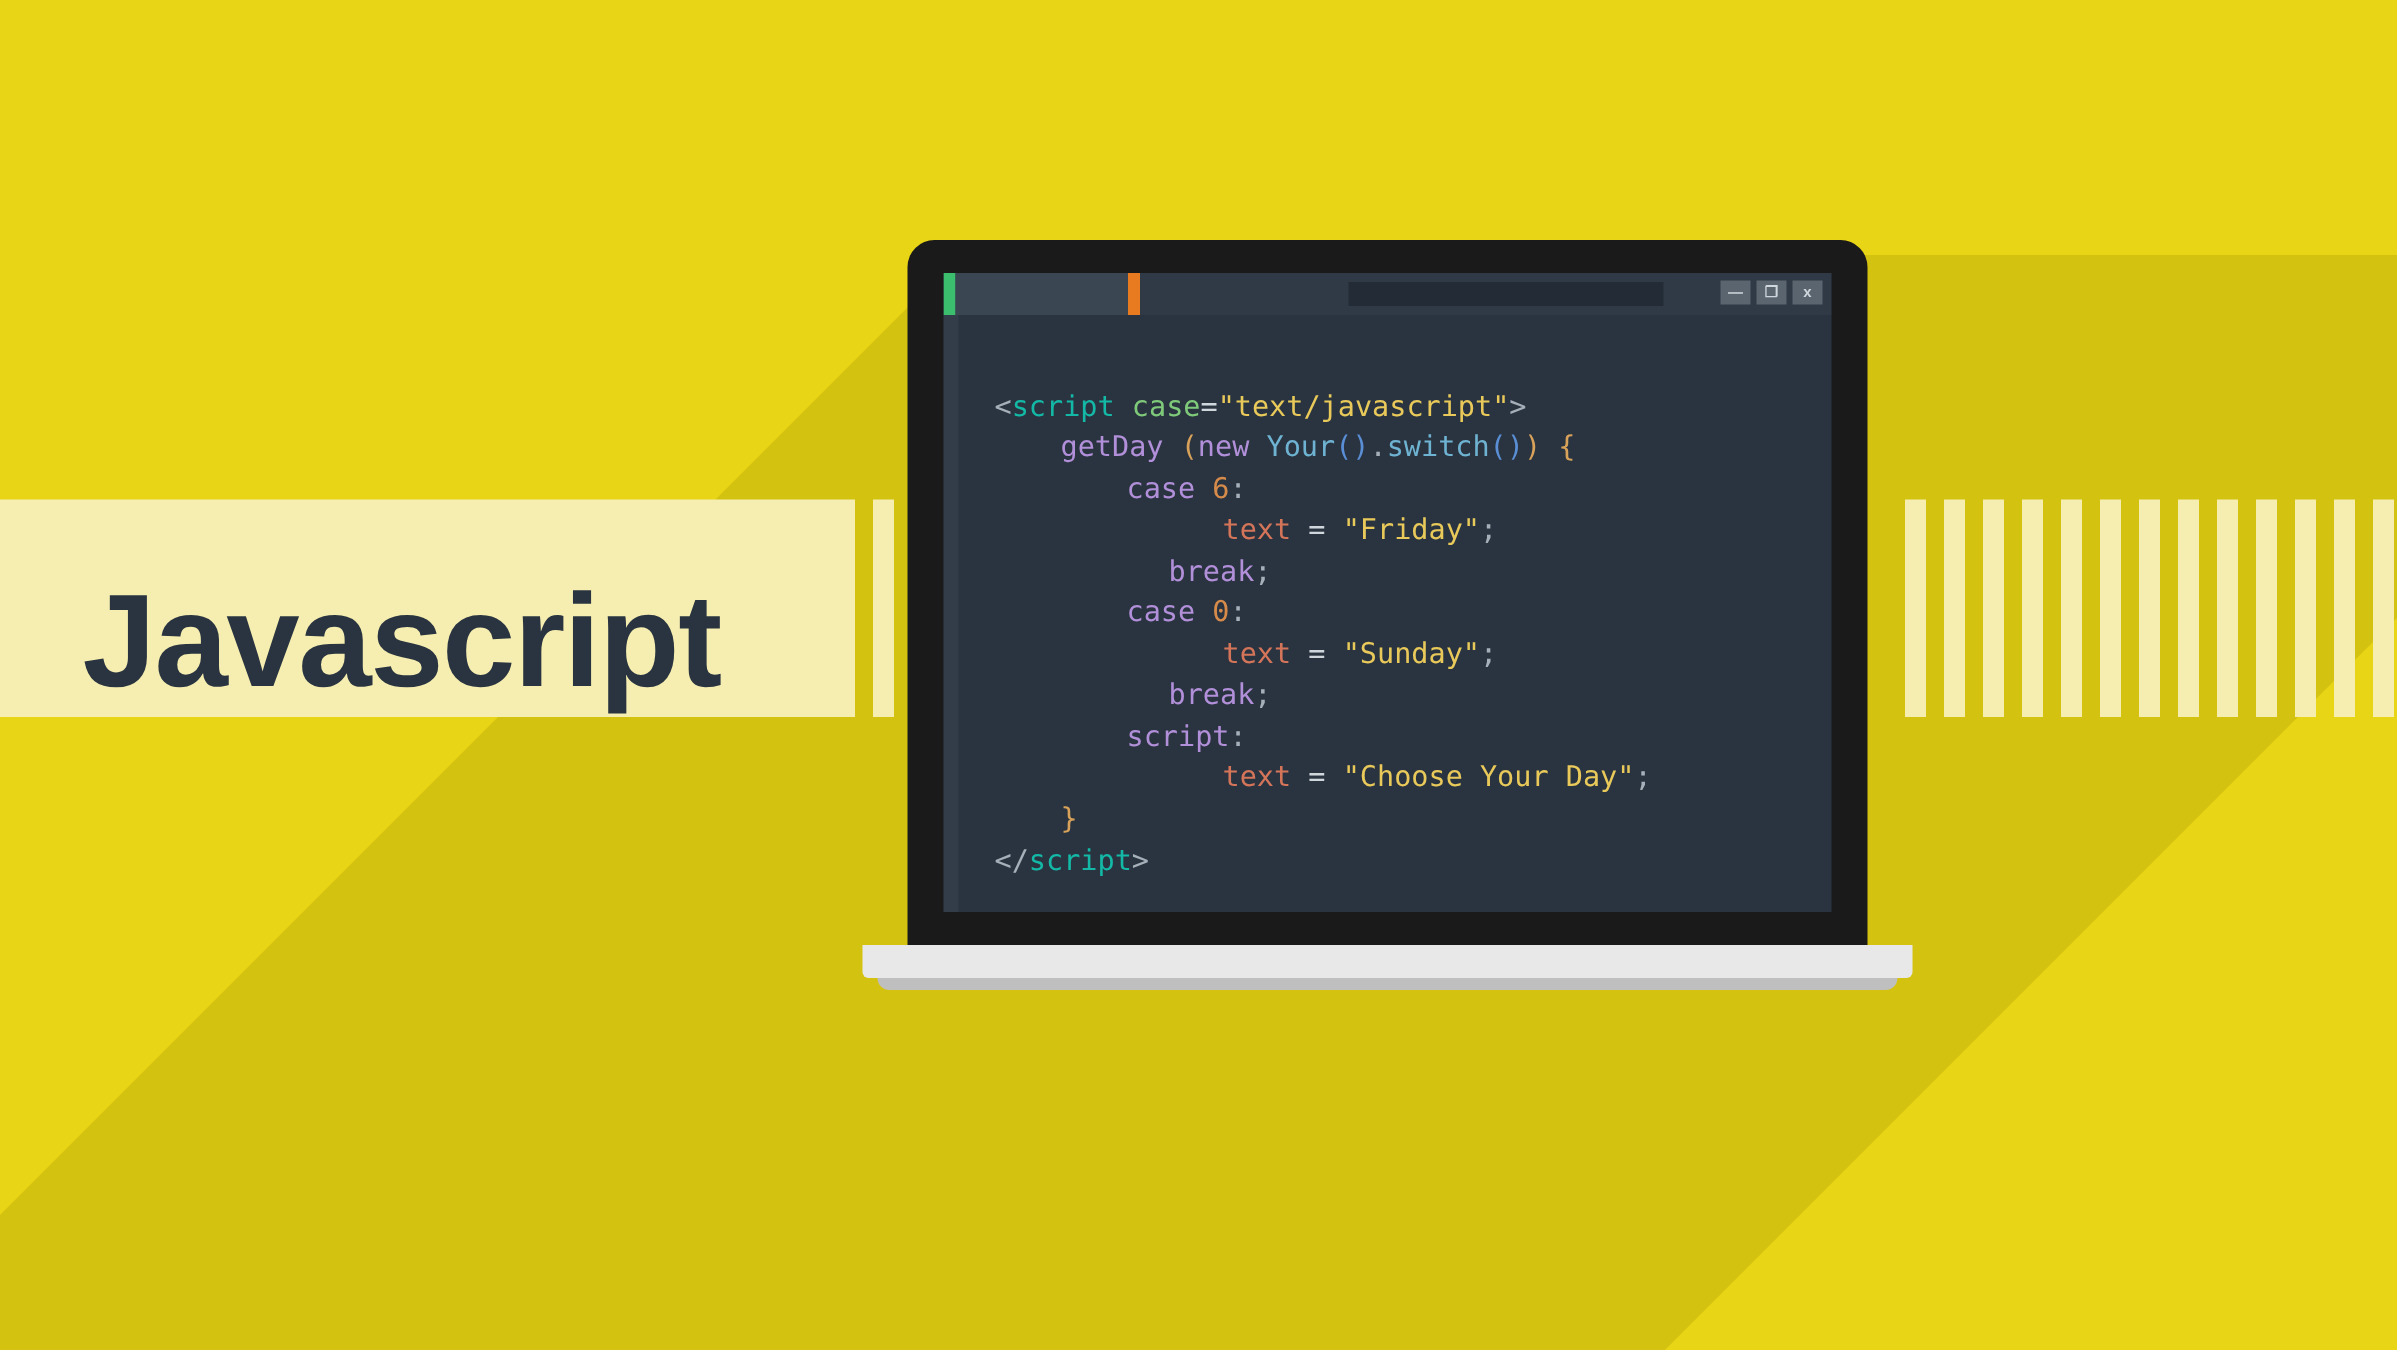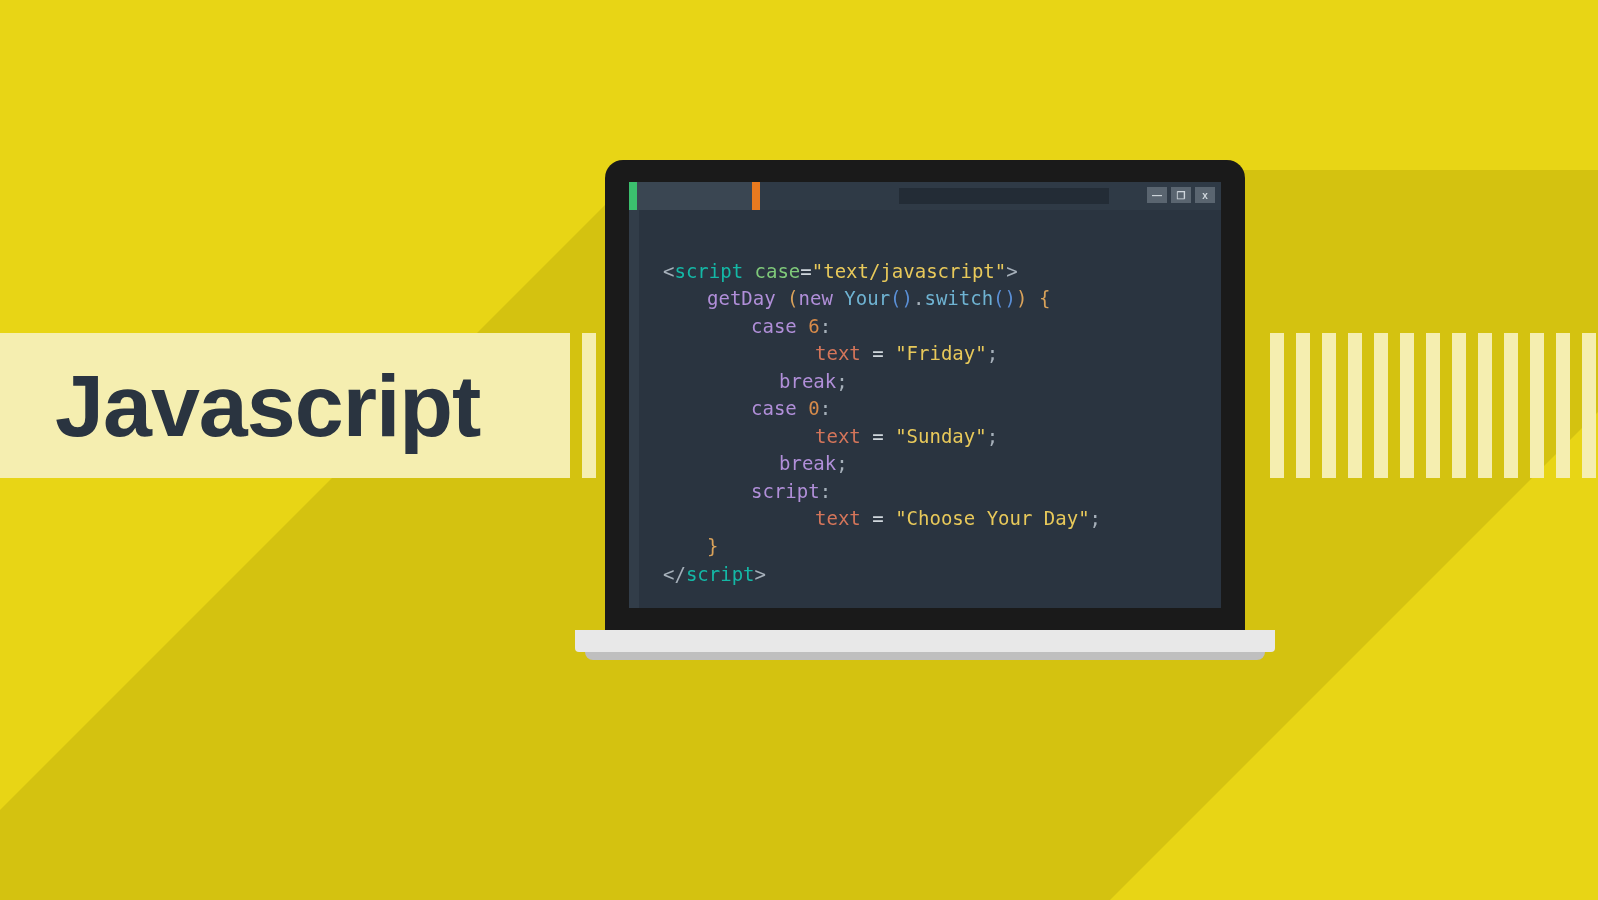--- a/index.html
+++ b/index.html
@@ -14,21 +14,21 @@
 
   
   .title-banner {
     position: absolute;
     left: 0;
     top: 333px;
     width: 570px;
     height: 145px;
     background: #f5eeb0;
     display: flex;
-    align-items: center;
+    align-items: flex-end;
     padding-left: 55px;
   }
   .title-banner .title {
     font-size: 88px;
     font-weight: 700;
     color: #2a3440;
     letter-spacing: -1px;
   }
 
   

